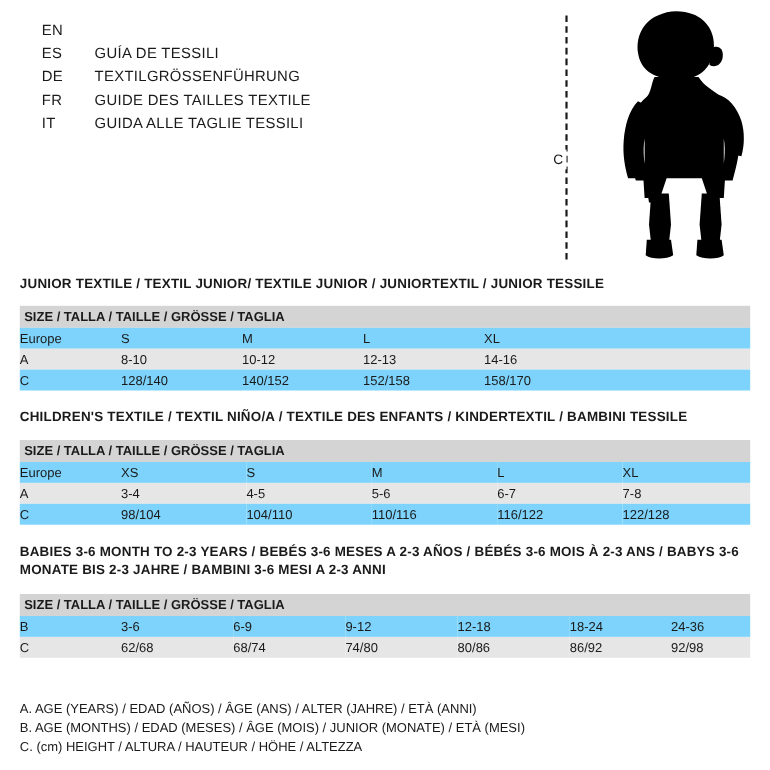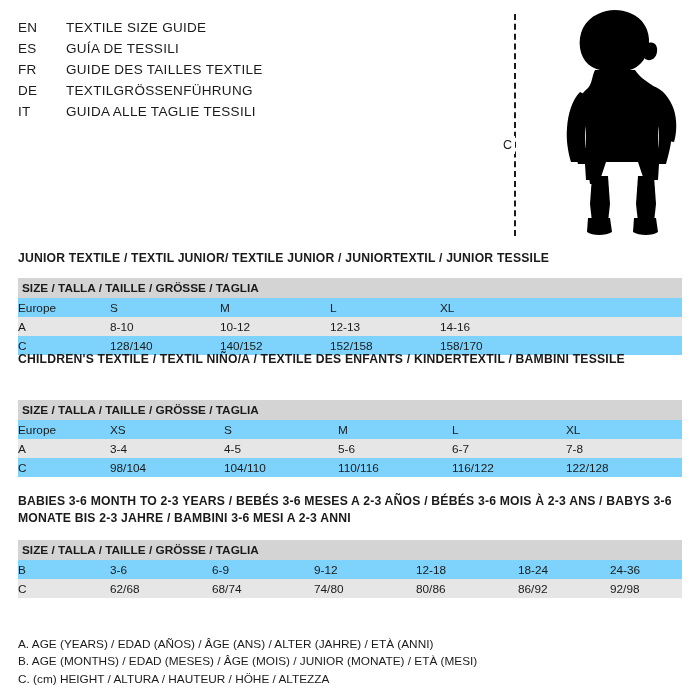--- a/index.html
+++ b/index.html
@@ -31,20 +31,21 @@
   .lang-row {
     display: flex;
     align-items: baseline;
     height: 21px;
   }
   .lang-code {
     width: 48px;
     font-size: 13.5px;
     letter-spacing: 0.3px;
     color: #1a1a1a;
+    margin-left: 20px;
   }
   .lang-title {
     font-size: 13.5px;
     letter-spacing: 0.3px;
     color: #1a1a1a;
   }
 
   
   .figure-area {
     position: absolute;
@@ -134,33 +135,32 @@
   }
 </style>
 </head>
 <body>
 
 <div class="page">
 
   <div class="lang-block">
     <div class="lang-row">
       <div class="lang-code">EN</div>
-      <div class="lang-title">TEXTILE SIZE GUIDE</div>
     </div>
     <div class="lang-row">
       <div class="lang-code">ES</div>
       <div class="lang-title">GUÍA DE TESSILI</div>
     </div>
     <div class="lang-row">
+      <div class="lang-code">DE</div>
+      <div class="lang-title">TEXTILGRÖSSENFÜHRUNG</div>
+    </div>
+    <div class="lang-row">
       <div class="lang-code">FR</div>
       <div class="lang-title">GUIDE DES TAILLES TEXTILE</div>
-    </div>
-    <div class="lang-row">
-      <div class="lang-code">DE</div>
-      <div class="lang-title">TEXTILGRÖSSENFÜHRUNG</div>
     </div>
     <div class="lang-row">
       <div class="lang-code">IT</div>
       <div class="lang-title">GUIDA ALLE TAGLIE TESSILI</div>
     </div>
   </div>
 
   <div class="figure-area">
     <div class="dashed-line"></div>
     <div class="c-label">C</div>
@@ -215,21 +215,21 @@
       <tr class="plain">
         <td class="rowlabel">C</td>
         <td class="cell">128/140</td>
         <td class="cell">140/152</td>
         <td class="cell">152/158</td>
         <td class="cell">158/170</td>
       </tr>
     </tbody>
   </table>
 
-  <div class="section-title" style="top:351px;text-align:center;">CHILDREN'S TEXTILE / TEXTIL NIÑO/A / TEXTILE DES ENFANTS / KINDERTEXTIL / BAMBINI TESSILE</div>
+  <div class="section-title" style="top:371px;text-align:center;">CHILDREN'S TEXTILE / TEXTIL NIÑO/A / TEXTILE DES ENFANTS / KINDERTEXTIL / BAMBINI TESSILE</div>
   <table class="size-table" style="top:400px;">
     <tbody>
       <tr class="head-row">
         <td colspan="6">SIZE / TALLA / TAILLE / GRÖSSE / TAGLIA</td>
       </tr>
       <tr class="plain">
         <td class="rowlabel">Europe</td>
         <td class="cell" style="width:114px">XS</td>
         <td class="cell" style="width:114px">S</td>
         <td class="cell" style="width:114px">M</td>

